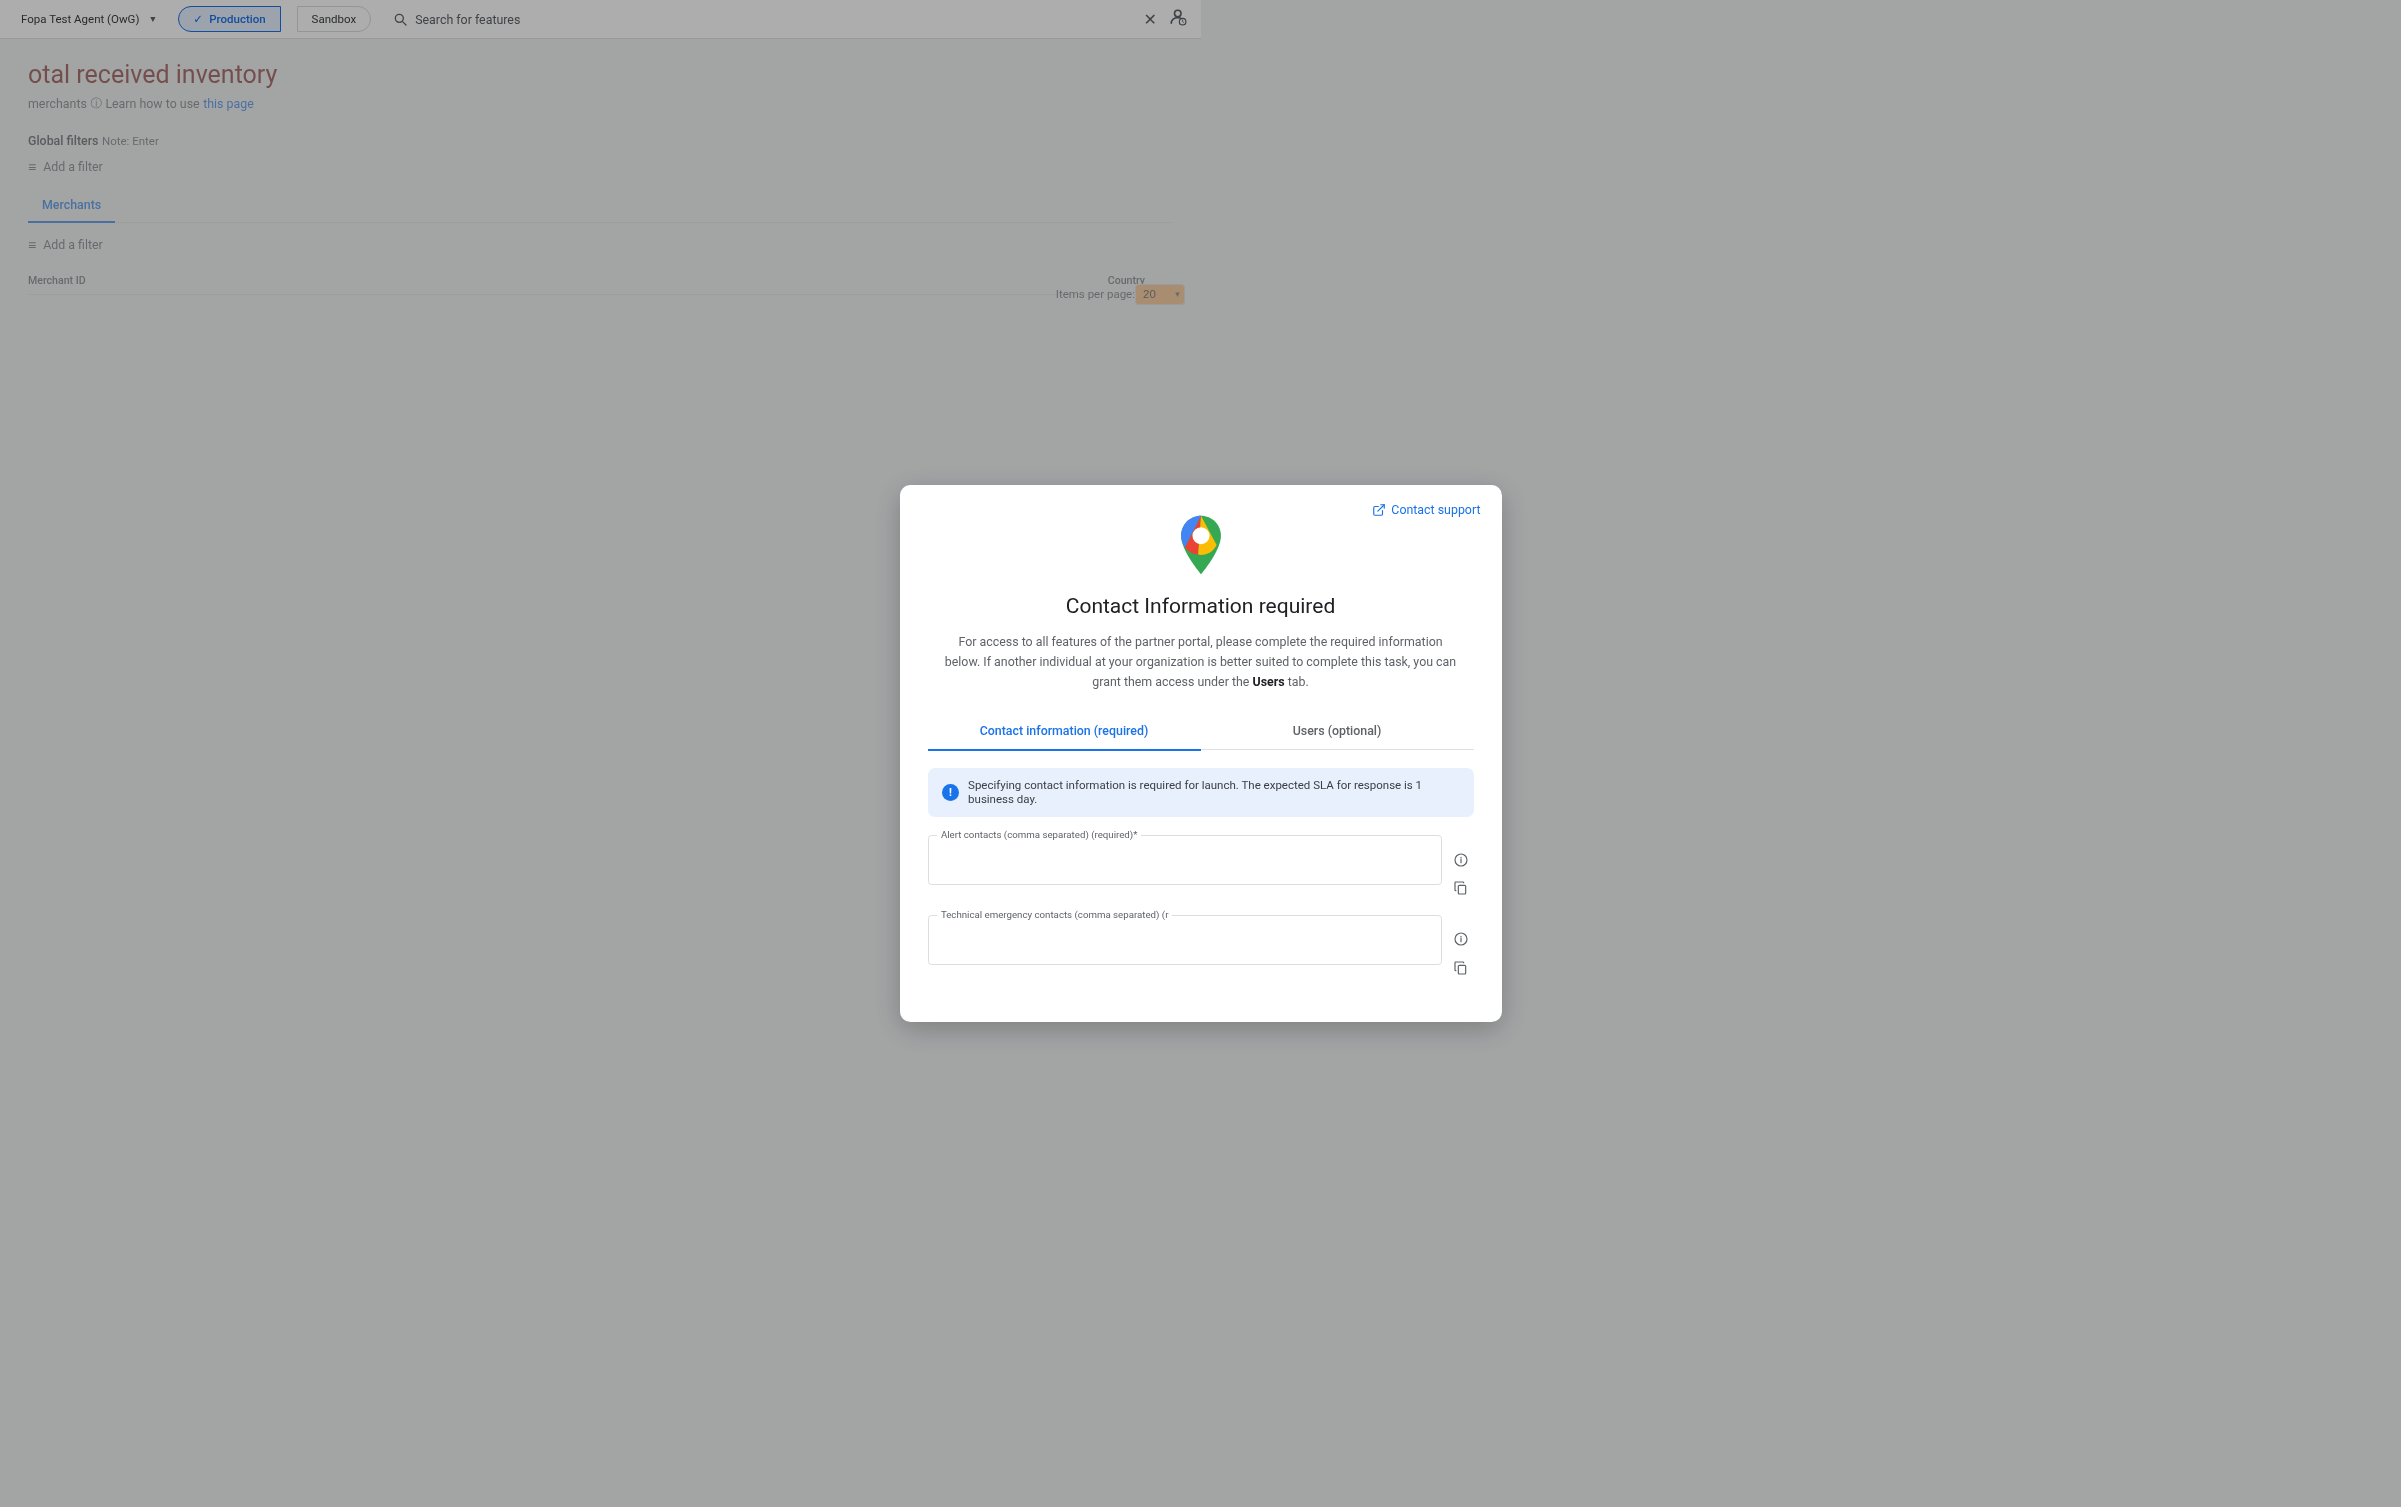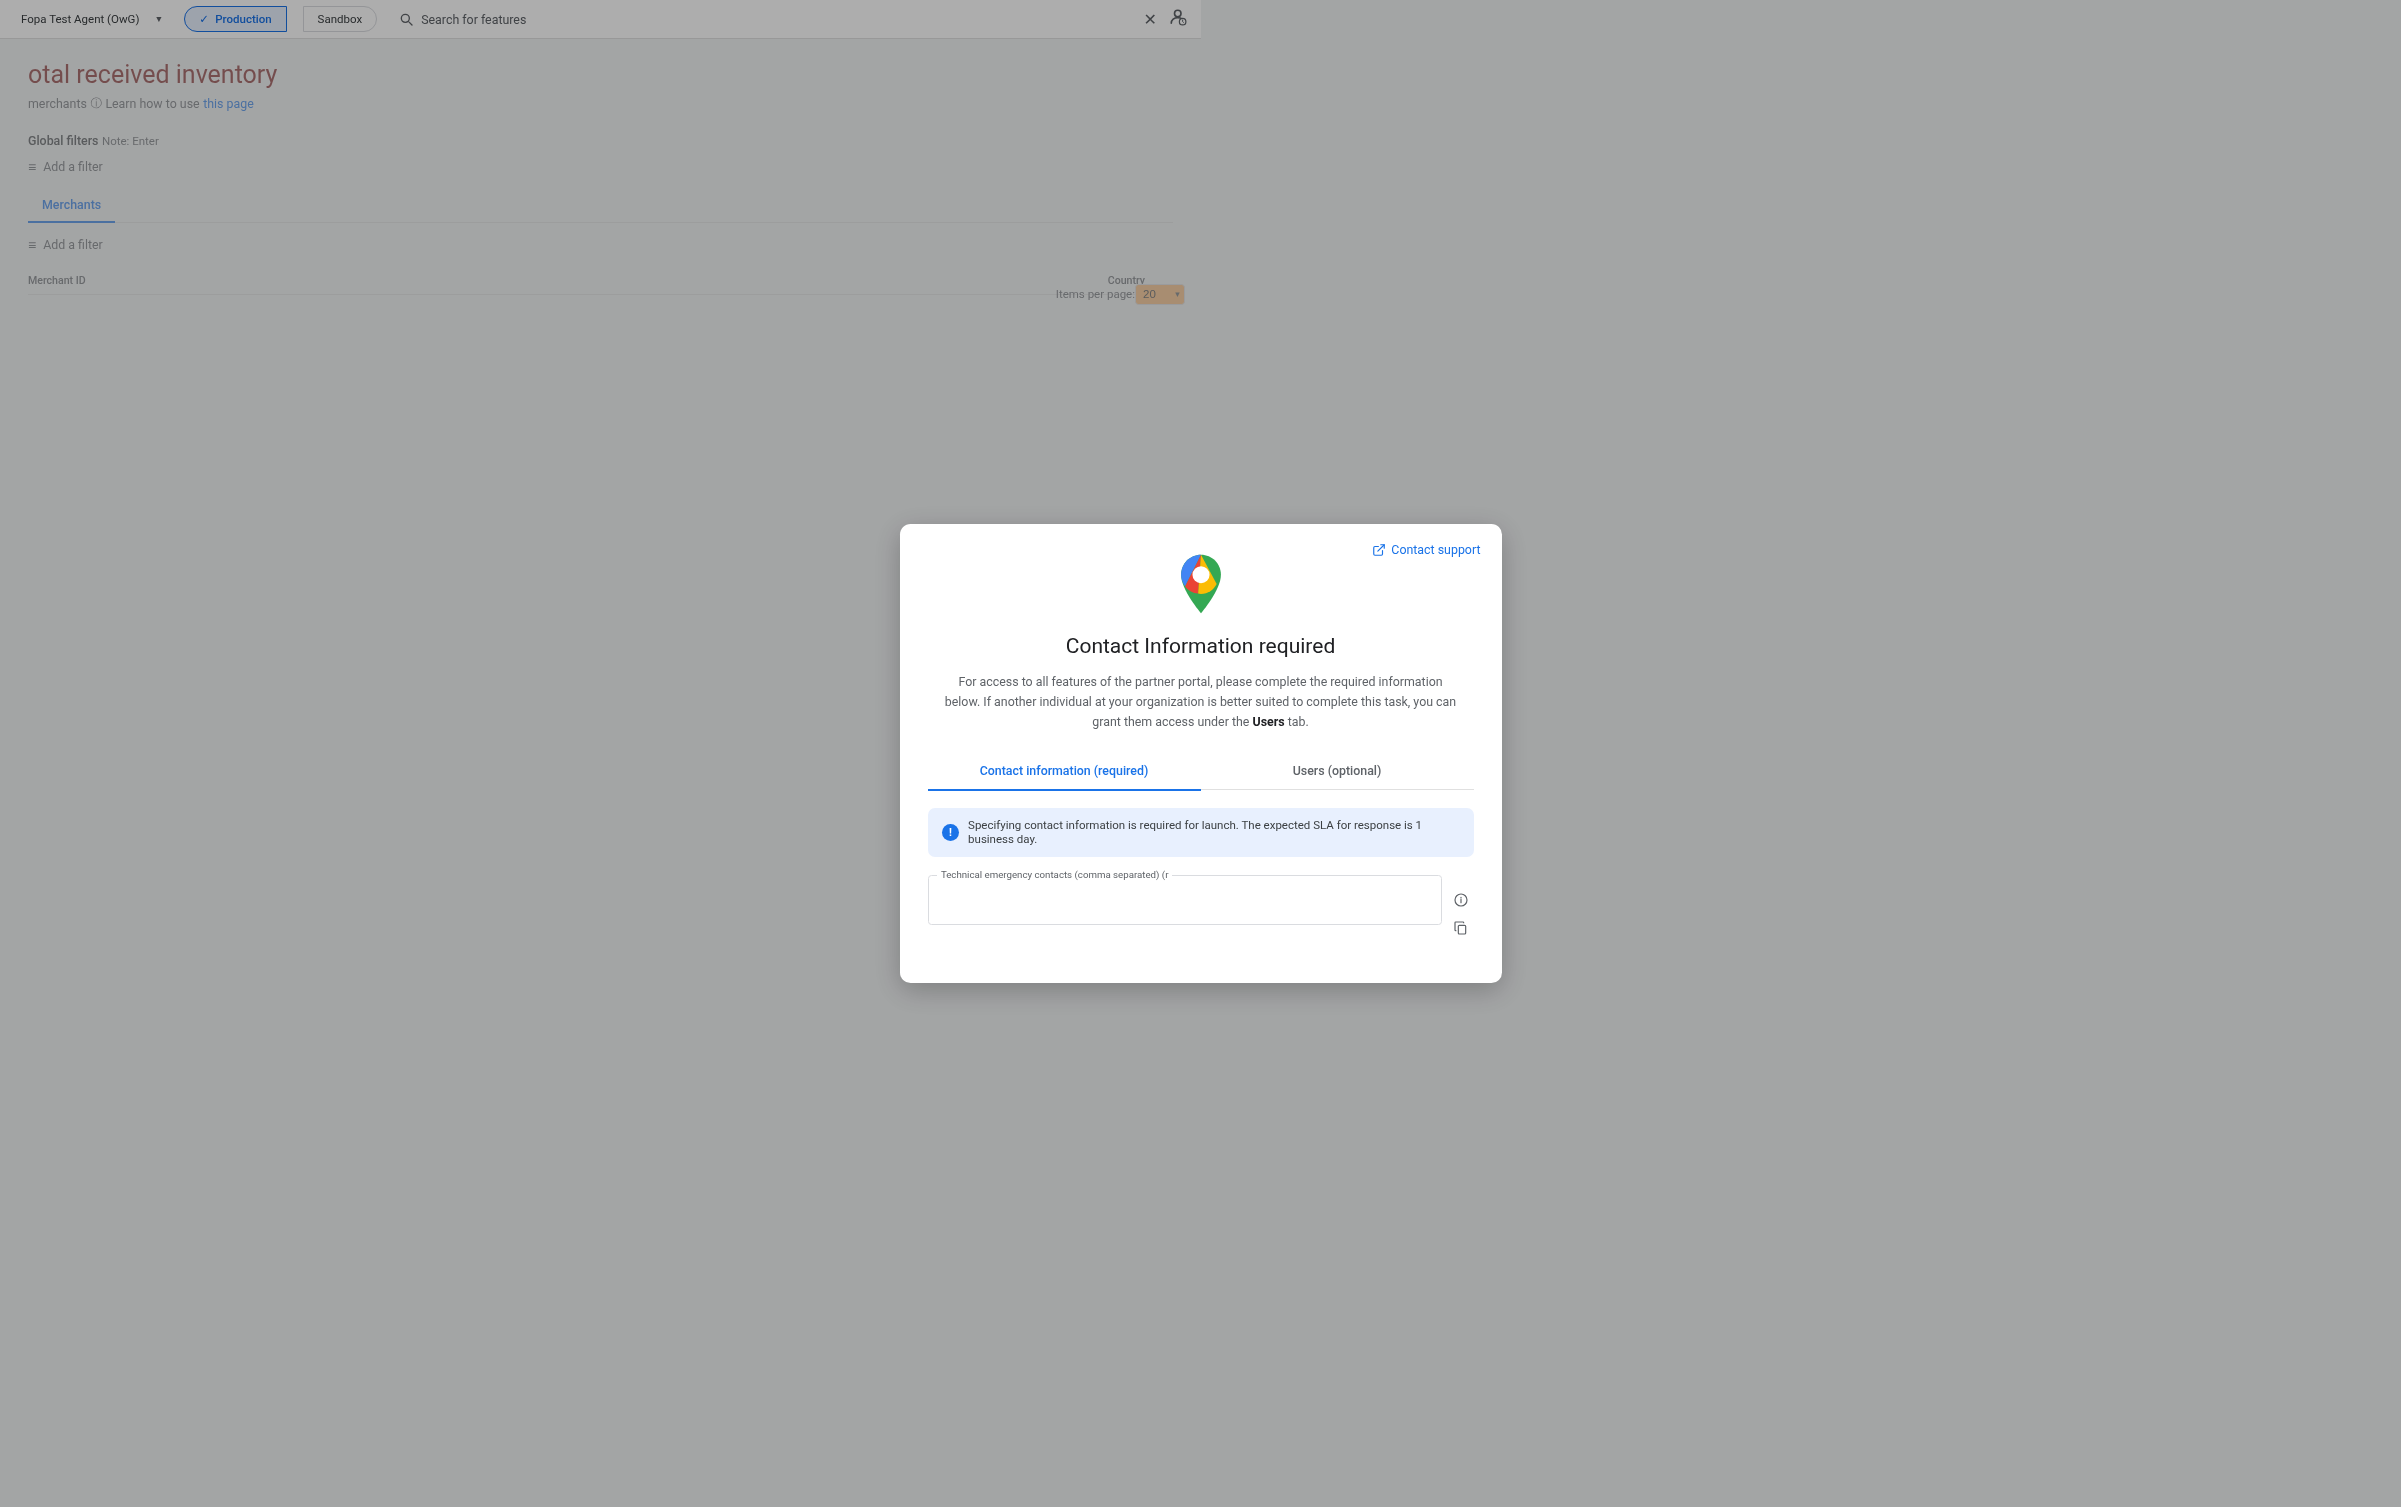--- a/index.html
+++ b/index.html
@@ -20,21 +20,21 @@
       height: 39px;
       padding: 0 14px;
       border-bottom: 0.9px solid #e0e0e0;
       gap: 7px;
       position: relative;
       z-index: 1;
     }
     .topbar-account {
       display: flex;
       align-items: center;
-      gap: 15px;
+      gap: 9px;
       font-size: 11.5px;
       color: #3c4043;
       cursor: pointer;
       padding: 3.5px 7px;
       border-radius: 3.5px;
     }
     .chevron-icon { font-size: 8.9px; color: #5f6368; }
     .env-tabs {
       display: flex;
       align-items: center;
@@ -484,20 +484,42 @@
       <div class="dialog-tab">
         <span>Users (optional)</span>
       </div>
     </div>
 
     <div class="info-banner">
       <div class="info-icon">!</div>
       <span>Specifying contact information is required for launch. The expected SLA for response is 1 business day.</span>
     </div>
 
+    <div class="form-field-group">
+      <div class="form-field-wrapper">
+        <div class="form-field">
+          <span class="form-field-label">Alert contacts (comma separated) (required)*</span>
+          <input type="text" class="form-field-input" value="" style="">
+        </div>
+        <div class="field-icons">
+          <button class="field-icon-btn" title="Info">
+            <svg width="16" height="16" viewBox="0 0 24 24" fill="none">
+              <circle cx="12" cy="12" r="9" stroke="#5f6368" stroke-width="1.8"></circle>
+              <path d="M12 8v1M12 11v5" stroke="#5f6368" stroke-width="1.8" stroke-linecap="round"></path>
+            </svg>
+          </button>
+          <button class="field-icon-btn" title="Copy">
+            <svg width="16" height="16" viewBox="0 0 24 24" fill="none">
+              <rect x="8" y="8" width="11" height="13" rx="1.5" stroke="#5f6368" stroke-width="1.8"></rect>
+              <path d="M5 16H4a1 1 0 0 1-1-1V4a1 1 0 0 1 1-1h11a1 1 0 0 1 1 1v1" stroke="#5f6368" stroke-width="1.8"></path>
+            </svg>
+          </button>
+        </div>
+      </div>
+    </div>
 
     <div class="form-field-group">
       <div class="form-field-wrapper">
         <div class="form-field">
           <span class="form-field-label">Technical emergency contacts (comma separated) (r</span>
           <input type="text" class="form-field-input" value="" style="">
         </div>
         <div class="field-icons">
           <button class="field-icon-btn" title="Info">
             <svg width="16" height="16" viewBox="0 0 24 24" fill="none">

